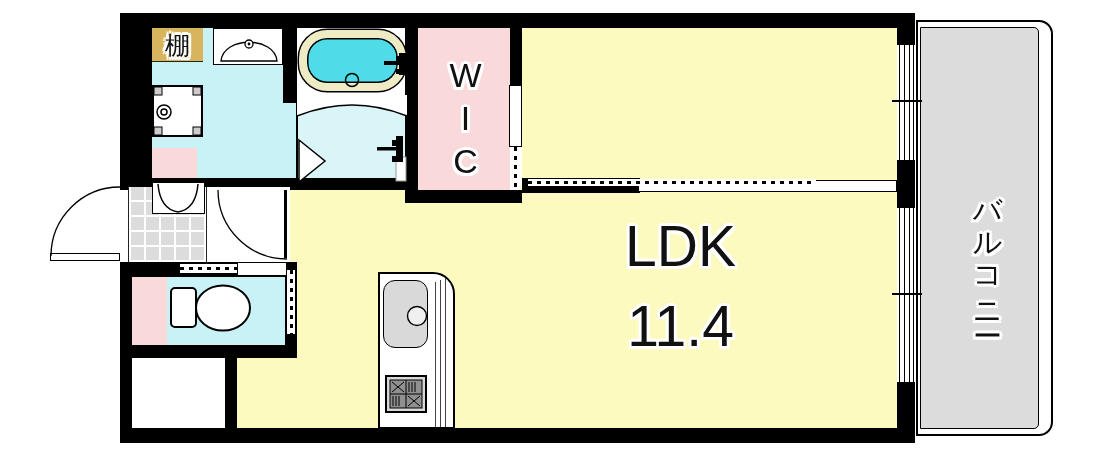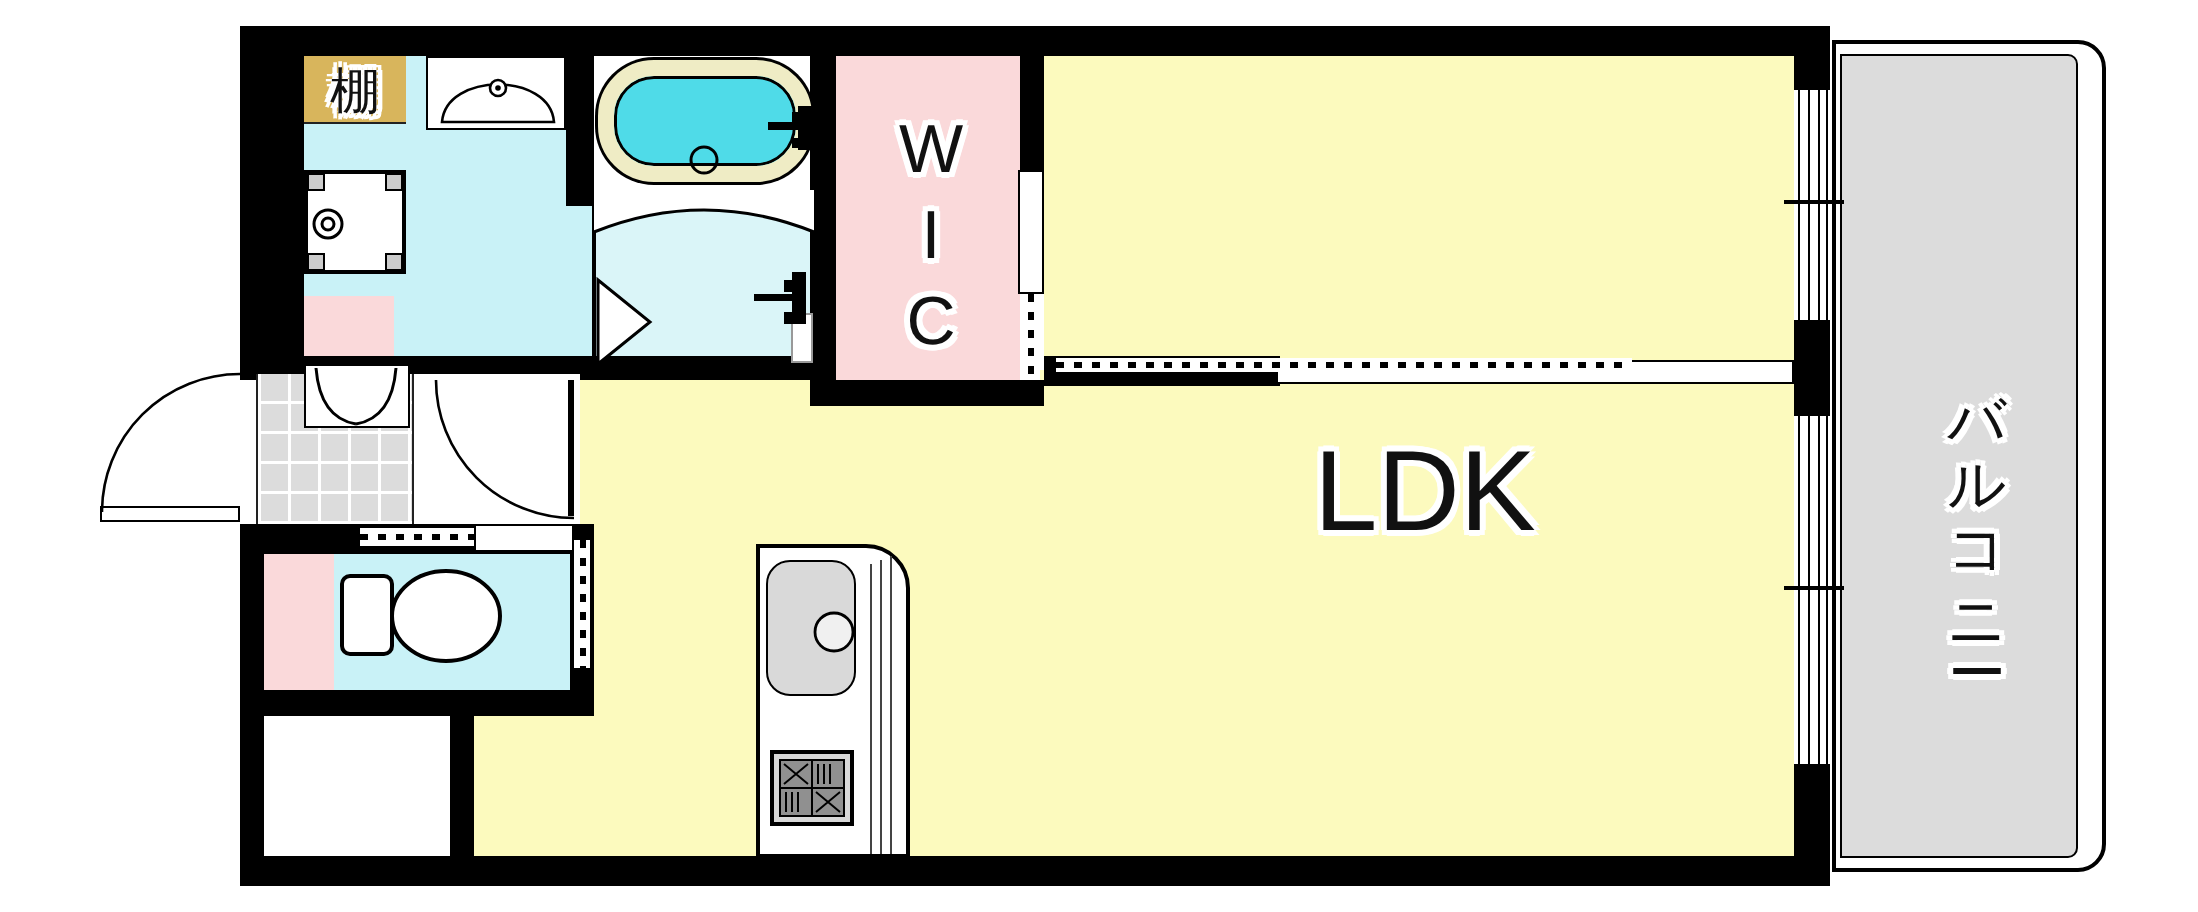--- a/index.html
+++ b/index.html
@@ -146,18 +146,19 @@
       <rect x="386" y="376" width="40" height="36" fill="#d8d8d8" stroke="#000" stroke-width="2"></rect>
       <rect x="390" y="380" width="32" height="28" fill="#909090" stroke="#000" stroke-width="1"></rect>
       <path d="M406,380 V408 M390,394 H422" stroke="#000" stroke-width="1"></path>
       <path d="M392,382 L404,392 M404,382 L392,392 M408,396 L420,406 M420,396 L408,406" stroke="#000" stroke-width="1"></path>
       <path d="M393,396 V406 M396,396 V406 M399,396 V406 M409,382 V392 M412,382 V392 M415,382 V392" stroke="#000" stroke-width="1"></path>
     </g>
   </svg>
 
   <div class="lbl" style="left:152px;top:28px;width:51px;height:34px;font-size:25px;">棚</div>
   <div class="lbl vert" style="left:418px;top:45px;width:94px;height:150px;font-size:34px;">WIC</div>
-  <div style="left:545px;top:208px;width:335px;height:160px;text-decoration:underline;">
+  <div style="left:513px;top:208px;width:335px;height:160px;text-decoration:underline;">
     <div class="lbl" style="position:absolute;left:0;top:0;width:100%;height:75px;font-size:57px;">LDK</div>
+    <div class="lbl" style="position:absolute;left:0;top:80px;width:100%;height:75px;font-size:57px;">11.4</div>
   </div>
   <div class="lbl vert" style="left:948px;top:130px;width:80px;height:240px;font-size:29px;letter-spacing:3px;">バルコニー</div>
 
 </div>
 
 </body></html>

